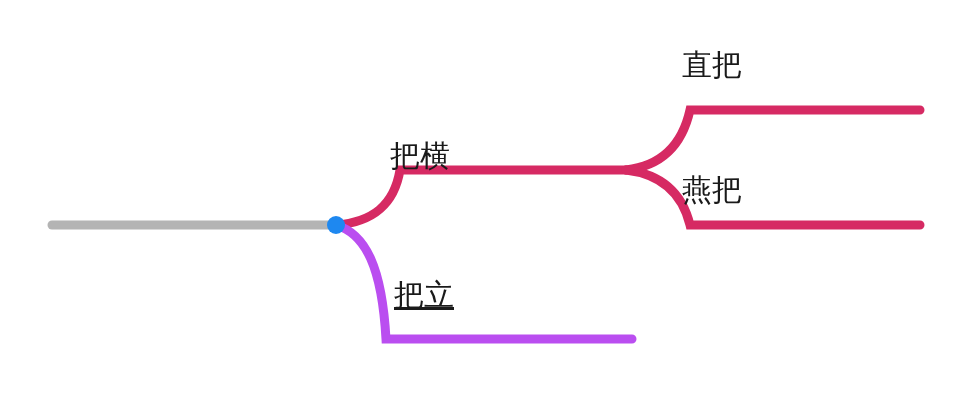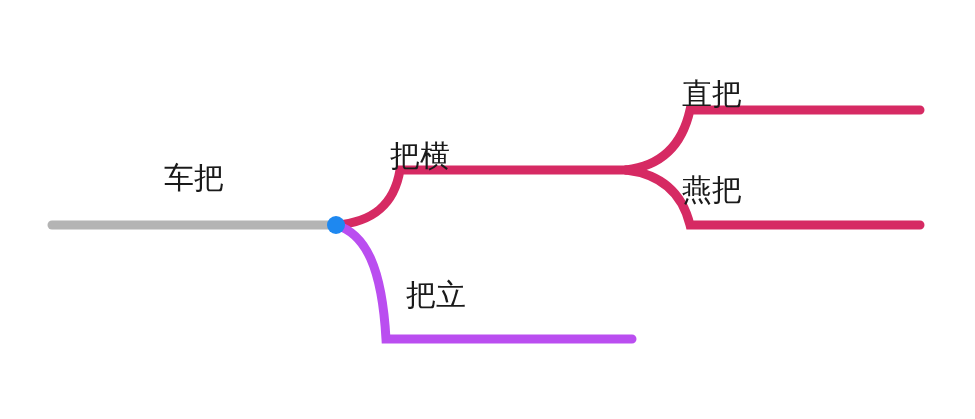--- a/index.html
+++ b/index.html
@@ -26,23 +26,23 @@
     position: absolute;
     font-family: "DejaVu Sans", "Liberation Sans", sans-serif;
     font-size: 30px;
     line-height: 1;
     color: #1a1a1a;
     white-space: nowrap;
     letter-spacing: 0px;
   }
   .lbl-root      { left: 164px; top: 163px; }
   .lbl-bahang    { left: 390px; top: 105px; margin-top: 36px; }
-  .lbl-zhiba     { left: 682px; top: 50px; margin-top: 29px;  }
+  .lbl-zhiba     { left: 682px; top: 50px;  }
   .lbl-yanba     { left: 682px; top: 163px; margin-top: 12px; }
-  .lbl-bali      { left: 406px; top: 280px; }
+  .lbl-bali      { left: 394px; top: 280px; text-decoration: underline; }
 </style>
 </head>
 <body>
 
 <div id="canvas">
 
   <svg id="tree-svg" viewBox="0 0 975 419" xmlns="http://www.w3.org/2000/svg">
 
     <path d="M 52 225 L 336 225" fill="none" stroke="#b4b4b4" stroke-width="9" stroke-linecap="round"></path>
 
@@ -50,21 +50,20 @@
 
     <path d="M 626 170 C 660 166, 682 146, 690 110 L 920 110" fill="none" stroke="#d62a63" stroke-width="9" stroke-linecap="round"></path>
 
     <path d="M 626 170 C 660 174, 682 192, 690 225 L 920 225" fill="none" stroke="#d62a63" stroke-width="9" stroke-linecap="round"></path>
 
     <path d="M 336 225 C 366 234, 382 268, 386 339 L 632 339" fill="none" stroke="#ba4ef0" stroke-width="9" stroke-linecap="round"></path>
 
     <circle cx="336" cy="225" r="9" fill="#1e88f0"></circle>
   </svg>
 
-  <div class="node-label lbl-root">车把</div>
 
   <div class="node-label lbl-bahang">把横</div>
 
   <div class="node-label lbl-zhiba">直把</div>
 
   <div class="node-label lbl-yanba">燕把</div>
 
   <div class="node-label lbl-bali">把立</div>
 
 </div>

